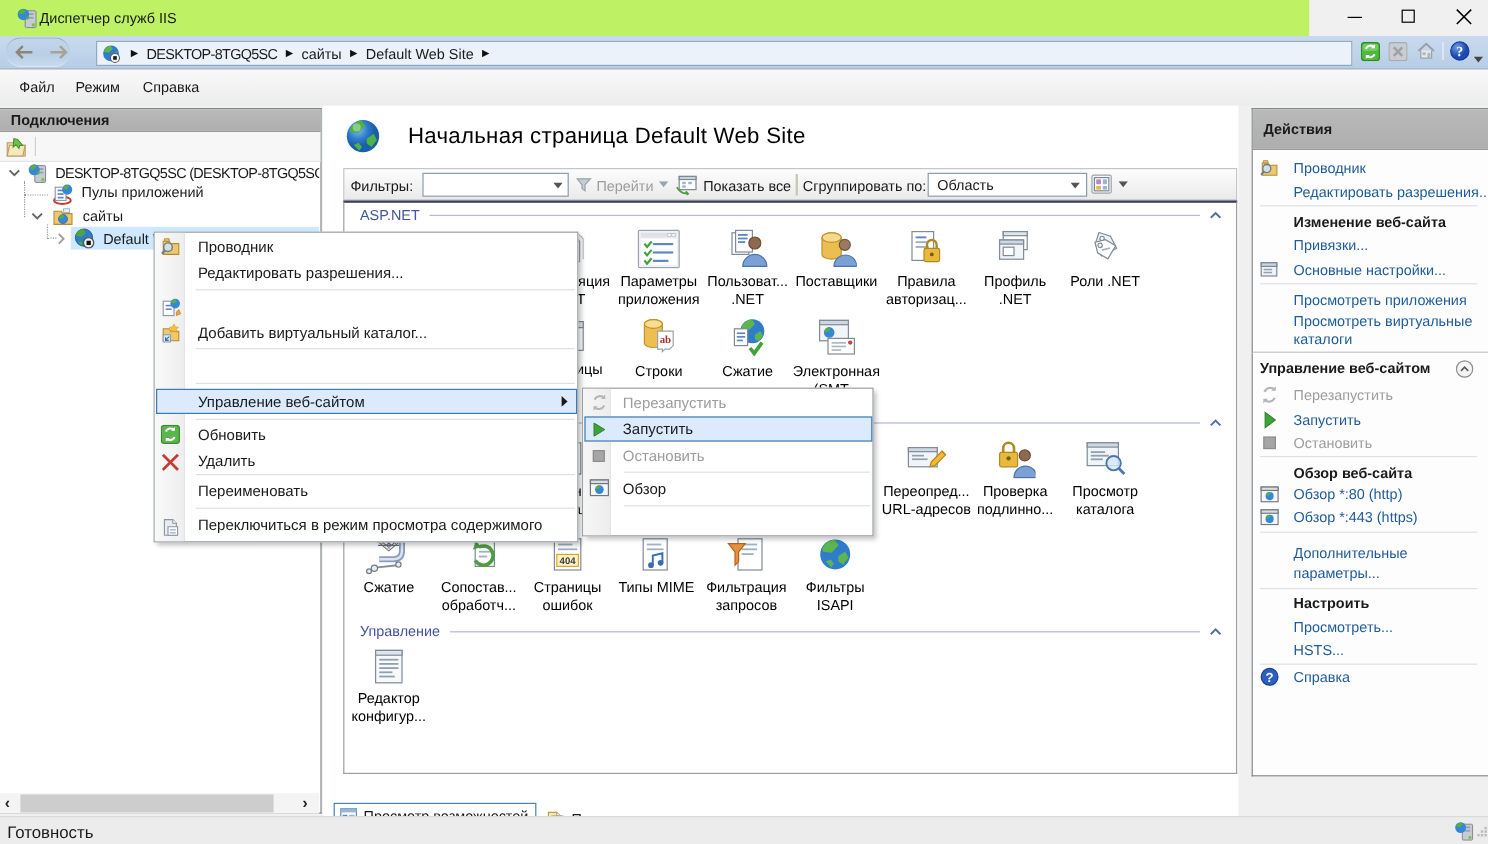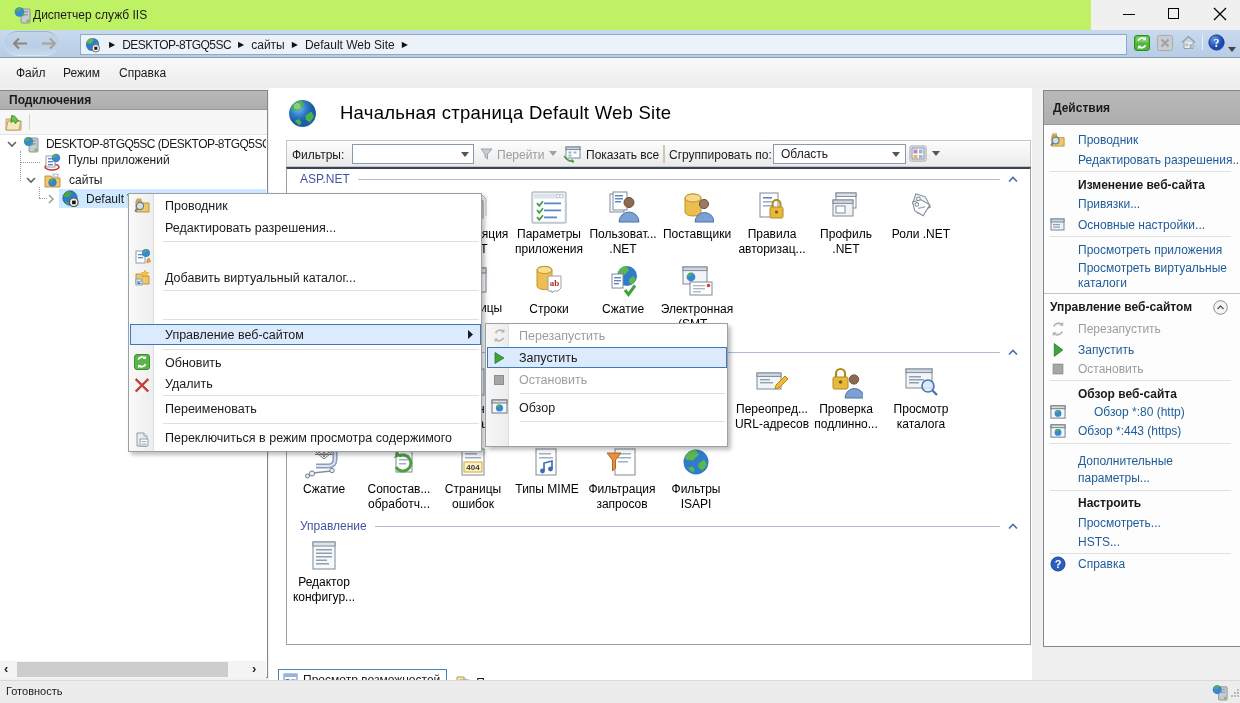--- a/index.html
+++ b/index.html
@@ -341,21 +341,21 @@
       </div>
     <div class="asep" style="top:257px"></div>
     <div class="arow bold" style="top:263px;left:34px">Обзор веб-сайта</div>
     <div class="arow" style="top:281px">
       <svg class="ico" viewBox="0 0 17 15">
           <rect x="1" y="1" width="15" height="13" fill="#f4f6f8" stroke="#6e7780"></rect>
           <rect x="1" y="1" width="15" height="3" fill="#d8dde2" stroke="#6e7780"></rect>
           <circle cx="8.5" cy="9" r="3.6" fill="#3687d6"></circle>
           <path d="M5.3 7.5 a3.6 3.6 0 0 1 3-2.2 l1 1.4 -1.8 2 -2.2-.4z" fill="#57ad4a"></path>
         </svg>
-      <span class="link" style="margin-left:24px">Обзор *:80 (http)</span>
+      <span class="link" style="margin-left:8px">Обзор *:80 (http)</span>
       </div>
     <div class="arow" style="top:300px">
       <svg class="ico" viewBox="0 0 17 15">
           <rect x="1" y="1" width="15" height="13" fill="#f4f6f8" stroke="#6e7780"></rect>
           <rect x="1" y="1" width="15" height="3" fill="#d8dde2" stroke="#6e7780"></rect>
           <circle cx="8.5" cy="9" r="3.6" fill="#3687d6"></circle>
           <path d="M5.3 7.5 a3.6 3.6 0 0 1 3-2.2 l1 1.4 -1.8 2 -2.2-.4z" fill="#57ad4a"></path>
         </svg>
       <span class="link" style="margin-left:8px">Обзор *:443 (https)</span>
       </div>
@@ -372,21 +372,21 @@
           <circle cx="8" cy="8" r="7" fill="#2b5fc0"></circle>
           <circle cx="8" cy="8" r="7" fill="none" stroke="#1a3f8f"></circle>
           <text x="8" y="12" font-size="11" font-weight="bold" fill="#fff" text-anchor="middle" font-family="Liberation Sans">?</text>
         </svg>
       <span class="link" style="margin-left:8px">Справка</span>
       </div>
   </div>
 </div>
 
 <div class="abs" style="left:0;top:680px;width:1240px;height:23px;background:#ececec;border-top:1px solid #d9d9d9">
-  <div class="abs" style="left:6px;top:4px;font-size:11px">Готовность</div>
+  <div class="abs" style="left:6px;top:4px;font-size:14px">Готовность</div>
   <div id="st-icon" class="abs" style="left:1212px;top:3px;width:17px;height:17px">
     <svg width="17" height="17" viewBox="0 0 18 18">
         <rect x="7" y="3" width="9" height="14" rx="1" fill="#c7ccd4" stroke="#7b828c" stroke-width="0.8"></rect>
         <rect x="9" y="5" width="5" height="1.6" fill="#9aa2ad"></rect>
         <rect x="9" y="8" width="5" height="1.6" fill="#9aa2ad"></rect>
         <rect x="12.5" y="13.5" width="2.5" height="2.5" fill="#7fc241"></rect>
         <circle cx="5.5" cy="6" r="4.8" fill="#3687d6"></circle>
         <path d="M1.8 4.4 a4.8 4.8 0 0 1 4.2-3 l1.4 1.9 -2.3 2.5 -2.7-.4z" fill="#57ad4a"></path>
       </svg>
   </div>

